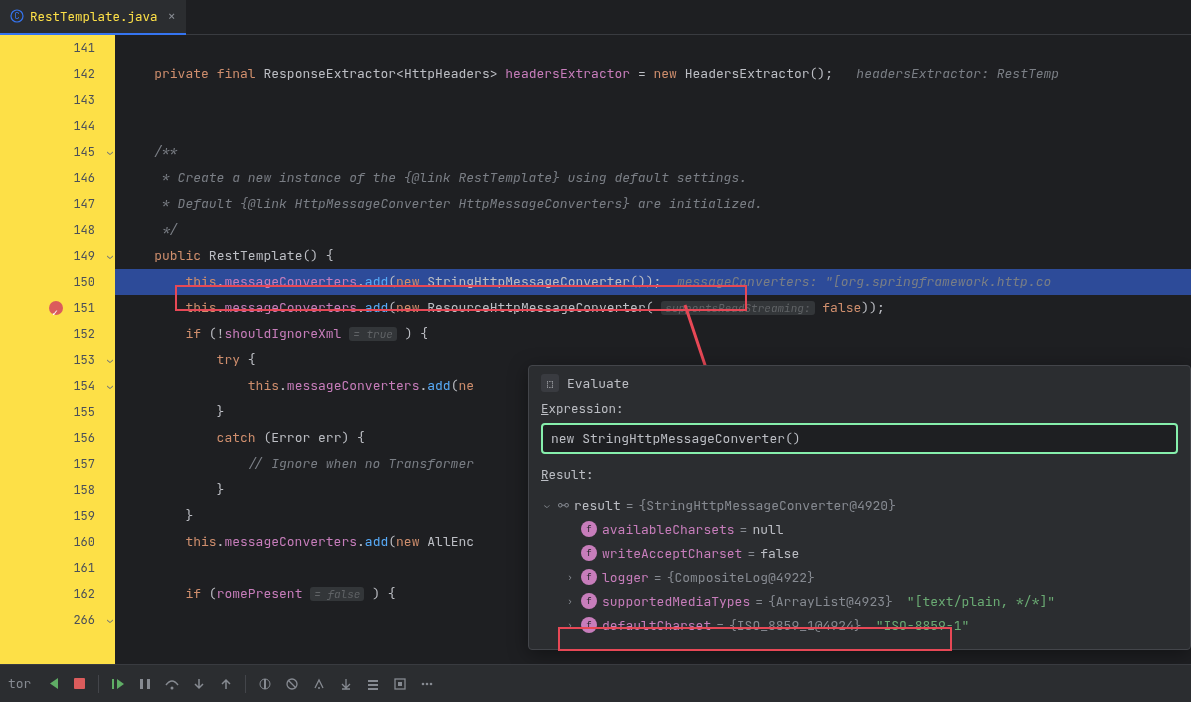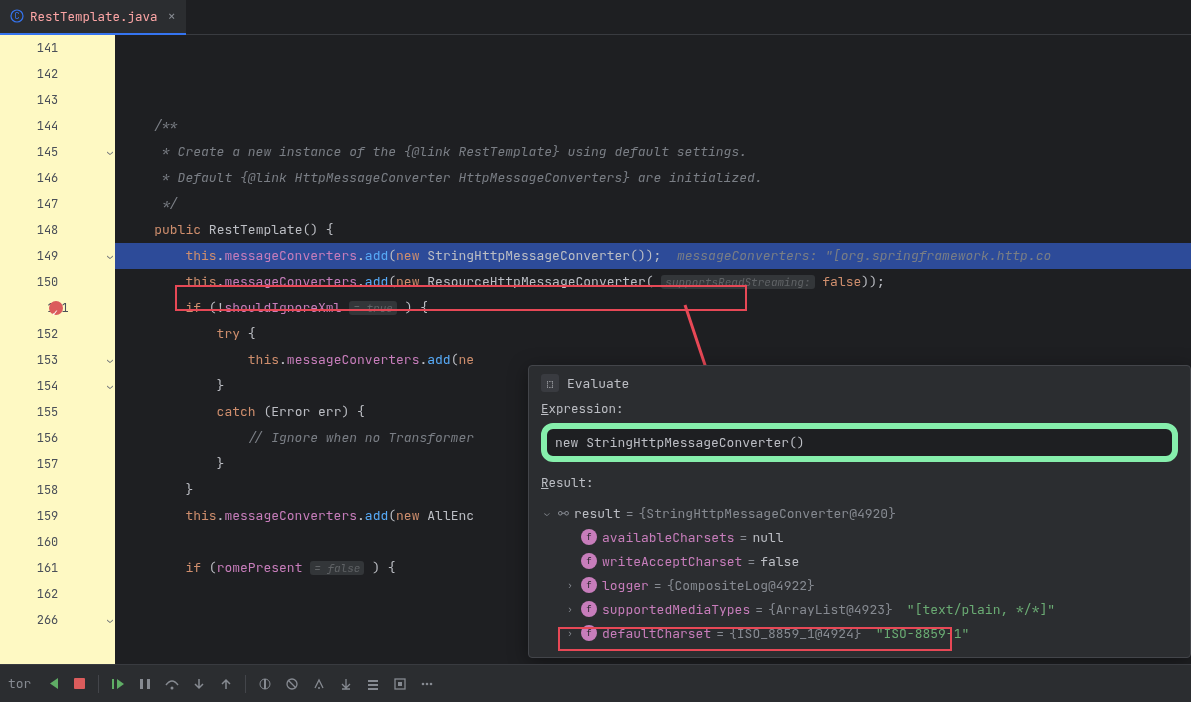--- a/index.html
+++ b/index.html
@@ -30,30 +30,30 @@
   gap: 6px;
   cursor: pointer;
 }
 .tab-icon {
   width: 14px;
   height: 14px;
   display: flex;
   align-items: center;
   justify-content: center;
 }
-.tab-name { color: #fca5a5; font-size: 12.5px; }
+.tab-name { color: #fde047; font-size: 12.5px; }
 .tab-close { color: #868a91; font-size: 14px; margin-left: 4px; }
 .editor-area {
   display: flex;
   height: calc(100% - 35px - 38px);
 }
 .gutter {
   width: 115px;
-  background: #fef9c3;
-  text-align: center;
+  background: #fde047;
+  text-align: right;
   padding-right: 20px;
   color: #4b5059;
   user-select: none;
   position: relative;
 }
 .line-number {
   height: 26px;
   line-height: 26px;
   font-size: 12px;
   position: relative;
@@ -136,22 +136,22 @@
   justify-content: center;
   color: #dfe1e5;
   font-size: 10px;
   font-weight: bold;
 }
 .eval-label { color: #bcbec4; padding: 0 12px 6px; font-size: 12.5px; }
 .eval-label .ul { text-decoration: underline; }
 .eval-input {
   margin: 0 12px 12px;
   background: #1e1f22;
-  border: 6px solid #86efac;
-  border-radius: 12px;
+  border: 2px solid #86efac;
+  border-radius: 4px;
   padding: 5px 8px;
   color: #bcbec4;
   font-family: inherit;
   font-size: 13px;
   width: calc(100% - 24px);
 }
 .result-tree {
   padding: 4px 12px 12px;
 }
 .tree-row {
@@ -244,20 +244,21 @@
     <div class="line-number">158</div>
     <div class="line-number">159</div>
     <div class="line-number">160</div>
     <div class="line-number">161</div>
     <div class="line-number">162</div>
     <div class="line-number"><span>266</span><span class="fold-arrow">⌄</span></div>
   </div>
 
   <div class="code-area">
     <div class="code-line"></div>
+    <div class="code-line">    <span class="kw">private</span> <span class="kw">final</span> <span class="type">ResponseExtractor</span>&lt;<span class="type">HttpHeaders</span>&gt; <span class="field">headersExtractor</span> = <span class="kw">new</span> <span class="type">HeadersExtractor</span>();   <span class="comment">headersExtractor: RestTemp</span></div>
     <div class="code-line"></div>
     <div class="code-line"></div>
     <div class="code-line">    <span class="comment">/**</span></div>
     <div class="code-line">    <span class="comment"> * Create a new instance of the {@link RestTemplate} using default settings.</span></div>
     <div class="code-line">    <span class="comment"> * Default {@link HttpMessageConverter HttpMessageConverters} are initialized.</span></div>
     <div class="code-line">    <span class="comment"> */</span></div>
     <div class="code-line">    <span class="kw">public</span> <span class="type">RestTemplate</span>() {</div>
     <div class="code-line current">        <span class="kw">this</span>.<span class="field">messageConverters</span>.<span class="method">add</span>(<span class="kw">new</span> <span class="type">StringHttpMessageConverter</span>());  <span class="comment">messageConverters: "[org.springframework.http.co</span></div>
     <div class="code-line">        <span class="kw">this</span>.<span class="field">messageConverters</span>.<span class="method">add</span>(<span class="kw">new</span> <span class="type">ResourceHttpMessageConverter</span>( <span class="hint">supportsReadStreaming:</span> <span class="bool">false</span>));</div>
     <div class="code-line">        <span class="kw">if</span> (!<span class="field">shouldIgnoreXml</span> <span class="hint">= true</span> ) {</div>

